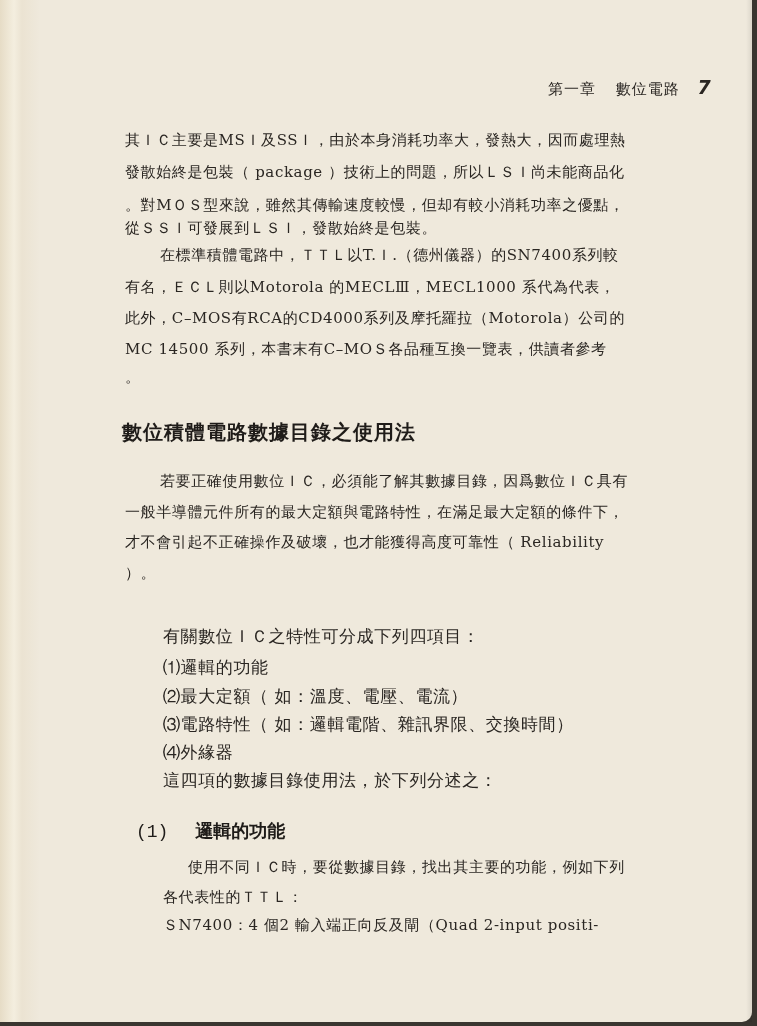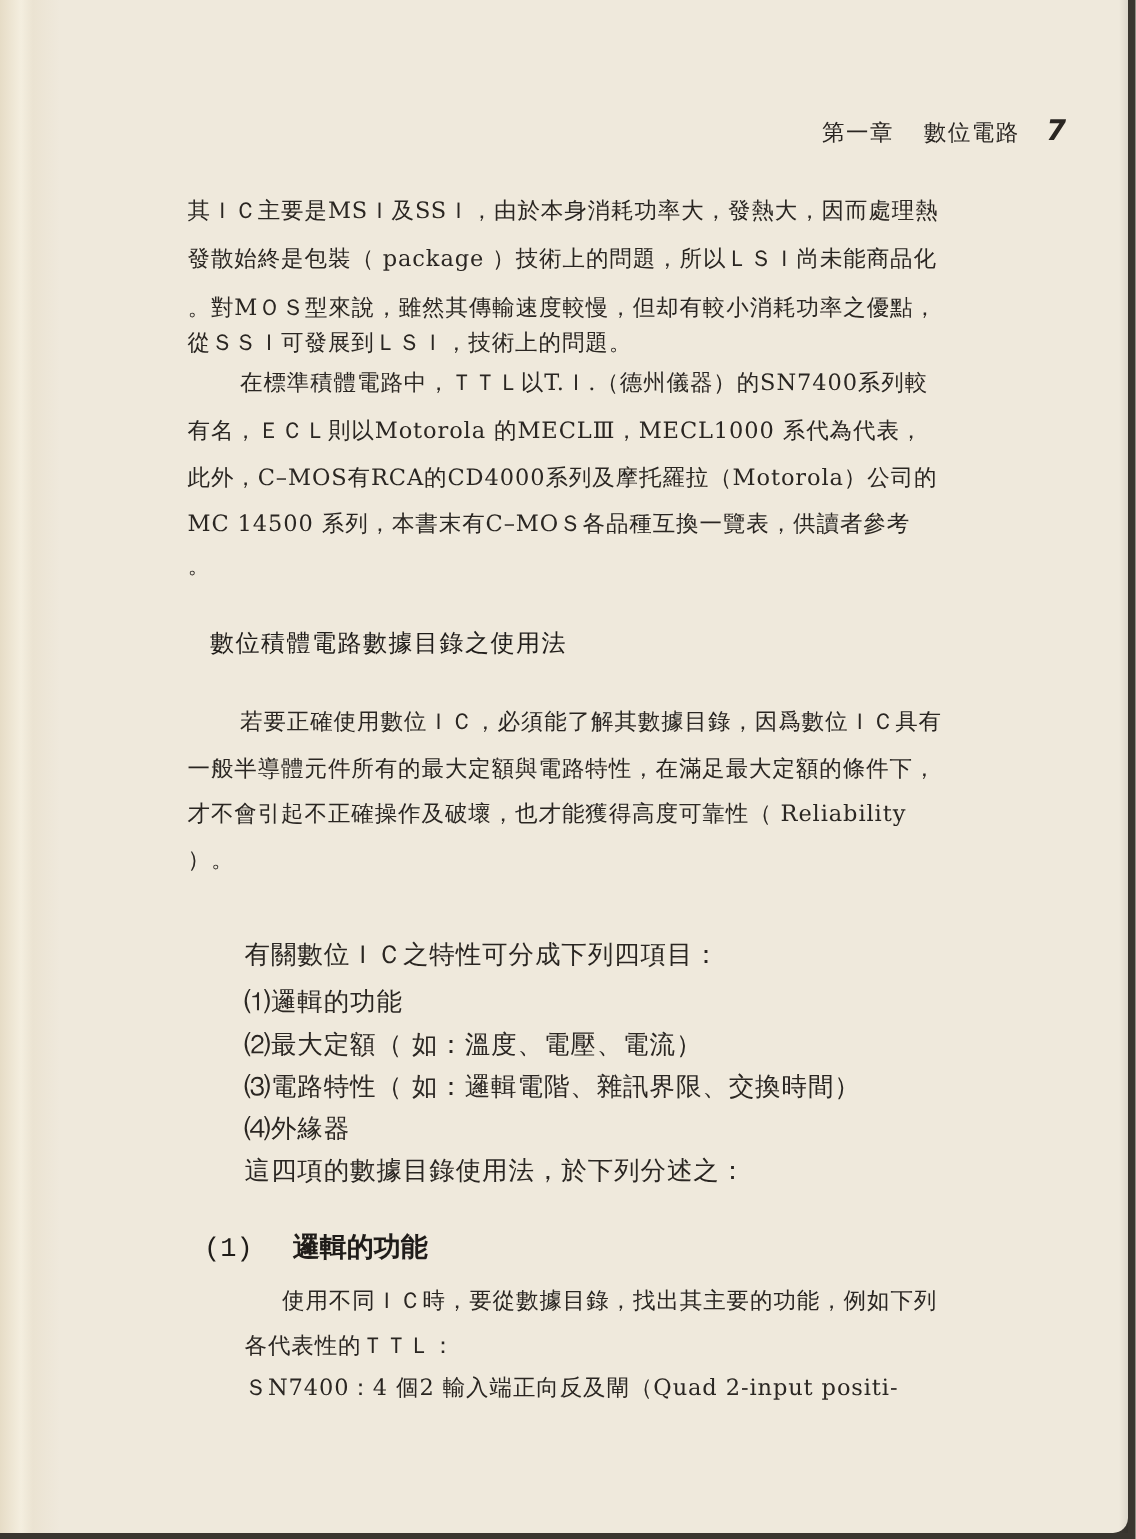--- a/index.html
+++ b/index.html
@@ -27,23 +27,23 @@
     }
     .running-head .chap { margin-right: 14px; font-family: Liberation Mono, monospace; }
     .running-head .num { font-weight: bold; font-style: italic; font-size: 19px; margin-left: 12px; }
     .line {
       position: absolute; left: 125px; white-space: nowrap;
       font-size: 15px; letter-spacing: 0.6px; color: #2a2622;
     }
     .indent { left: 160px; }
     .list { left: 163px; font-size: 17px; }
     .heading {
-      position: absolute; left: 140px; top: 419px; white-space: nowrap;
-      font-family: "DejaVu Sans", sans-serif; font-weight: normal;
-      font-size: 16px; letter-spacing: 1px; color: #1f1c19;
+      position: absolute; left: 122px; top: 419px; white-space: nowrap;
+      font-family: "DejaVu Sans", sans-serif; font-weight: bold;
+      font-size: 20px; letter-spacing: 1px; color: #1f1c19;
     }
     .subheading {
       position: absolute; left: 136px; top: 819px; white-space: nowrap;
       font-family: Liberation Mono, monospace; font-weight: bold;
       font-size: 18px; color: #1f1c19;
     }
     .subheading .sn { font-weight: normal; margin-right: 16px; }
   </style>
 </head>
 <body>
@@ -52,21 +52,21 @@
 
   <div class="running-head">
     <span class="chap">第一章</span>
     <span>數位電路</span>
     <span class="num">7</span>
   </div>
 
   <div class="line" style="top:131px">其ＩＣ主要是MSＩ及SSＩ，由於本身消耗功率大，發熱大，因而處理熱</div>
   <div class="line" style="top:196px">。對MＯＳ型來說，雖然其傳輸速度較慢，但却有較小消耗功率之優點，</div>
   <div class="line" style="top:163px">發散始終是包裝（ package ）技術上的問題，所以ＬＳＩ尚未能商品化</div>
-  <div class="line" style="top:219px">從ＳＳＩ可發展到ＬＳＩ，技術上的問題。</div>
+  <div class="line" style="top:219px">從ＳＳＩ可發展到ＬＳＩ，發散始終是包裝。</div>
 
   <div class="line indent" style="top:246px">在標準積體電路中，ＴＴＬ以T.Ｉ.（德州儀器）的SN7400系列較</div>
   <div class="line" style="top:278px">有名，ＥＣＬ則以Motorola 的MECLⅢ，MECL1000 系代為代表，</div>
   <div class="line" style="top:309px">此外，C–MOS有RCA的CD4000系列及摩托羅拉（Motorola）公司的</div>
   <div class="line" style="top:340px">MC 14500 系列，本書末有C–MOＳ各品種互換一覽表，供讀者參考</div>
   <div class="line" style="top:368px">。</div>
 
   <div class="heading">數位積體電路數據目錄之使用法</div>
 
   <div class="line indent" style="top:472px">若要正確使用數位ＩＣ，必須能了解其數據目錄，因爲數位ＩＣ具有</div>

